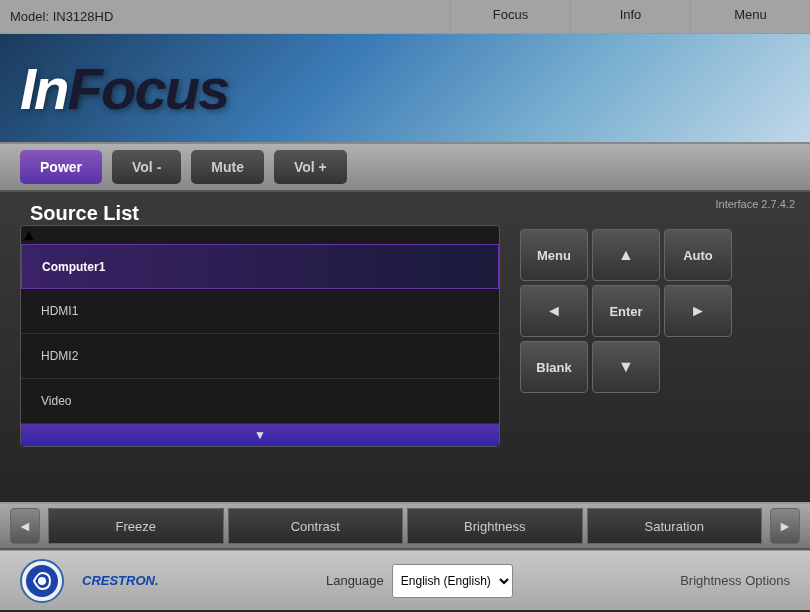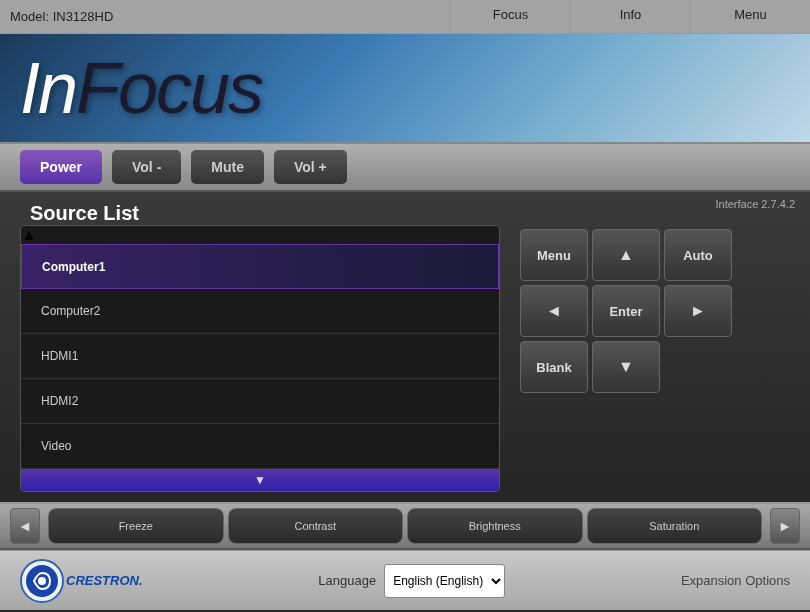--- a/index.html
+++ b/index.html
@@ -39,22 +39,22 @@
     
     #logo-area {
       height: 110px;
       background: linear-gradient(135deg, #1a3a5c 0%, #3a7ab5 40%, #7ab0d0 70%, #c0d8e8 100%);
       display: flex;
       align-items: center;
       padding-left: 20px;
       border-bottom: 2px solid #888;
     }
     #logo-text {
-      font-size: 72px;
-      font-weight: 400;
+      font-size: 58px;
+      font-weight: 700;
       color: white;
       font-style: italic;
       text-shadow: 2px 2px 6px rgba(0,0,0,0.4);
       letter-spacing: -2px;
     }
     #logo-text span {
       color: #1a1a1a;
     }
 
     
@@ -192,42 +192,42 @@
       display: flex;
       flex: 1;
       gap: 4px;
       padding: 0 8px;
     }
     .toolbar-item {
       flex: 1;
       height: 36px;
       background: linear-gradient(to bottom, #444, #2a2a2a);
       border: 1px solid #666;
-      border-radius: 8px;
+      border-radius: 0;
       display: flex;
       align-items: center;
       justify-content: center;
       color: #ccc;
-      font-size: 11px;
+      font-size: 13px;
       cursor: pointer;
     }
 
     
     #footer {
       height: 60px;
       background: linear-gradient(to bottom, #c8c8c8, #a8a8a8);
       display: flex;
       align-items: center;
       padding: 0 20px;
       border-top: 1px solid #999;
     }
     #crestron-logo {
       display: flex;
       align-items: center;
-      gap: 2px;
+      gap: 18px;
     }
     .crestron-circle {
       width: 44px;
       height: 44px;
       border-radius: 50%;
       border: 2px solid #3366aa;
       background: #f0f0f0;
       display: flex;
       align-items: center;
       justify-content: center;
@@ -292,21 +292,20 @@
   <div id="interface-version">Interface 2.7.4.2</div>
   <div id="source-list-title">Source List</div>
 
   <div id="source-list-container">
 
     <div id="source-list-box">
       <div id="source-scroll-up" class="source-list-scroll-up">
         <span>▲</span>
       </div>
       <div class="source-item source-item-selected">Computer1</div>
-      <div class="source-item">Computer2</div>
       <div class="source-item">HDMI1</div>
       <div class="source-item">HDMI2</div>
       <div class="source-item">Video</div>
       <div id="source-scroll-down" style="width:100%;height:22px;background:linear-gradient(to bottom,#5533aa,#3322aa);display:flex;align-items:center;justify-content:center;cursor:pointer;color:#ddd;font-size:12px;">
         <span>▼</span>
       </div>
     </div>
 
     <div id="nav-buttons">
       <button class="nav-btn">Menu</button>
@@ -357,14 +356,14 @@
   </div>
   <div id="footer-middle">
     <label id="language-label">Language</label>
     <select id="language-select">
       <option>English (English)</option>
       <option>Español</option>
       <option>Français</option>
       <option>Deutsch</option>
     </select>
   </div>
-  <div id="expansion-options">Expansion Options</div>
+  <div id="expansion-options">Brightness Options</div>
 </div>
 
 </body></html>

